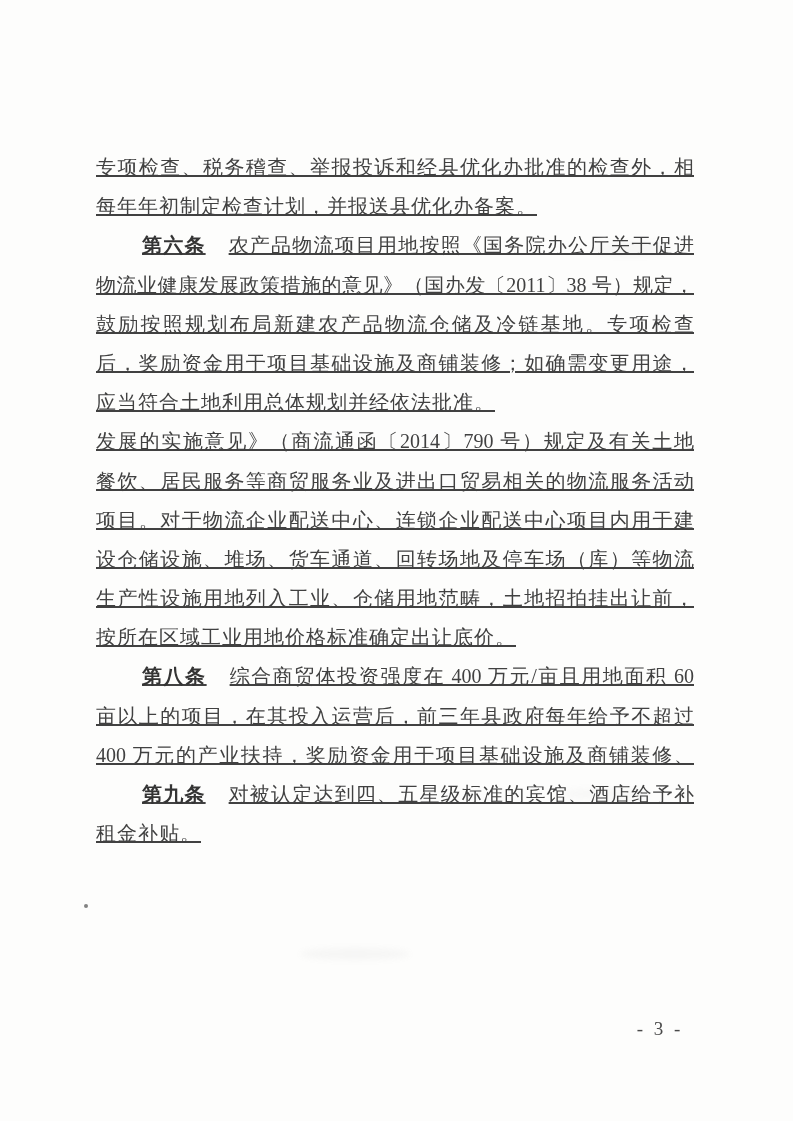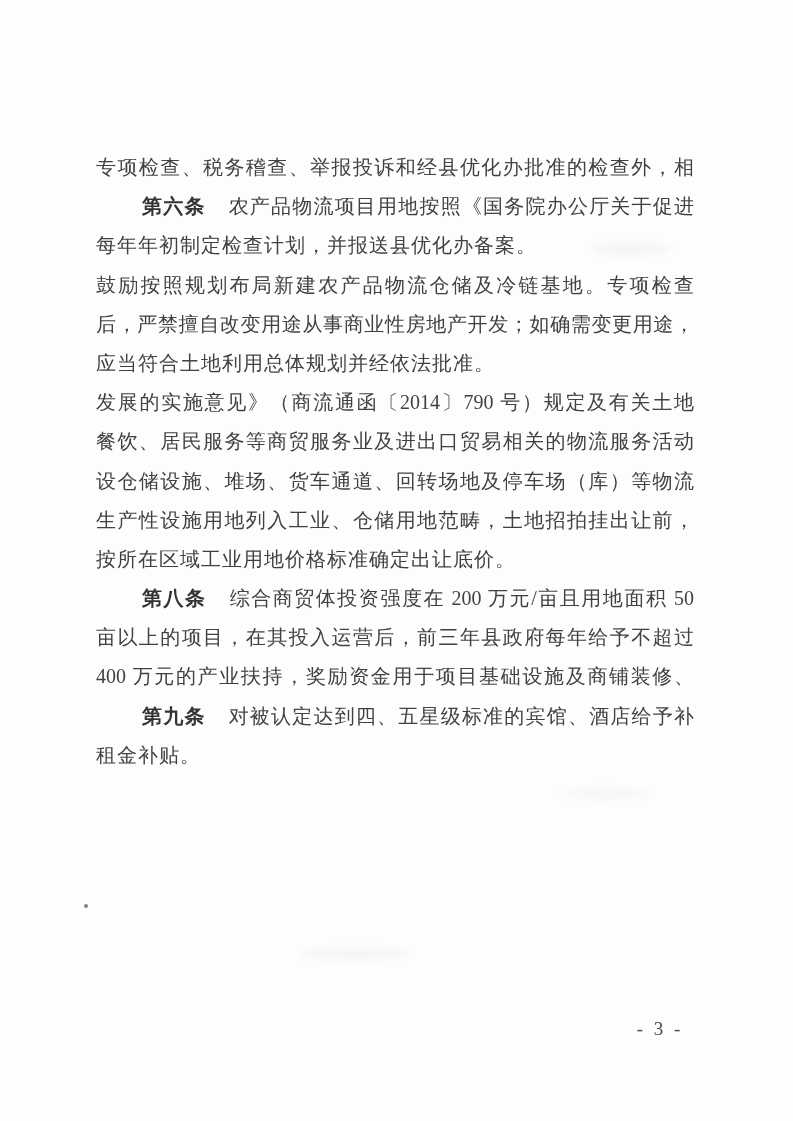--- a/index.html
+++ b/index.html
@@ -46,20 +46,21 @@
     top: 148px;
     width: 598px;
     font-size: 20px;
     color: var(--ink, #414141);
   }
   .line {
     height: 39.2px;
     line-height: 39.2px;
     overflow: hidden;
     white-space: normal;
+    text-decoration: underline;
   }
   .line.fill {
     text-align: justify;
     text-align-last: justify;
   }
   .line.short {
     text-align: left;
     letter-spacing: 1px;
   }
   .line.indent {
@@ -90,31 +91,33 @@
 
 <div class="page">
 
   <div class="noise n1"></div>
   <div class="noise n2"></div>
   <div class="noise n3"></div>
   <div class="speckle"></div>
 
   <div class="text-block">
       <div class="line fill">专项检查、税务稽查、举报投诉和经县优化办批准的检查外，相</div>
+      <div class="line short">每年年初制定检查计划，并报送县优化办备案。</div>
       <div class="line fill indent"><span class="article-label">第六条</span><span>农产品物流项目用地按照《国务院办公厅关于促进</span></div>
-      <div class="line short">每年年初制定检查计划，并报送县优化办备案。</div>
+      <div class="line fill">物流业健康发展政策措施的意见》（国办发〔2011〕38 号）规定，</div>
       <div class="line fill">鼓励按照规划布局新建农产品物流仓储及冷链基地。专项检查</div>
-      <div class="line fill">后，严禁擅自改变用途从事商业性房地产开发；如确需变更用途，</div>
+      <div class="line fill">后，奖励资金用于项目基础设施及商铺装修；如确需变更用途，</div>
       <div class="line short">应当符合土地利用总体规划并经依法批准。</div>
       <div class="line fill">发展的实施意见》（商流通函〔2014〕790 号）规定及有关土地</div>
       <div class="line fill">餐饮、居民服务等商贸服务业及进出口贸易相关的物流服务活动</div>
+      <div class="line fill">项目。对于物流企业配送中心、连锁企业配送中心项目内用于建</div>
       <div class="line fill">设仓储设施、堆场、货车通道、回转场地及停车场（库）等物流</div>
       <div class="line fill">生产性设施用地列入工业、仓储用地范畴，土地招拍挂出让前，</div>
       <div class="line short">按所在区域工业用地价格标准确定出让底价。</div>
-      <div class="line fill indent"><span class="article-label">第八条</span><span>综合商贸体投资强度在 200 万元/亩且用地面积 50</span></div>
+      <div class="line fill indent"><span class="article-label">第八条</span><span>综合商贸体投资强度在 400 万元/亩且用地面积 60</span></div>
       <div class="line fill">亩以上的项目，在其投入运营后，前三年县政府每年给予不超过</div>
       <div class="line fill">400 万元的产业扶持，奖励资金用于项目基础设施及商铺装修、</div>
       <div class="line fill indent"><span class="article-label">第九条</span><span>对被认定达到四、五星级标准的宾馆、酒店给予补</span></div>
       <div class="line short">租金补贴。</div>
     </div>
 
   <div class="page-number">- 3 -</div>
 </div>
 
 </body></html>

